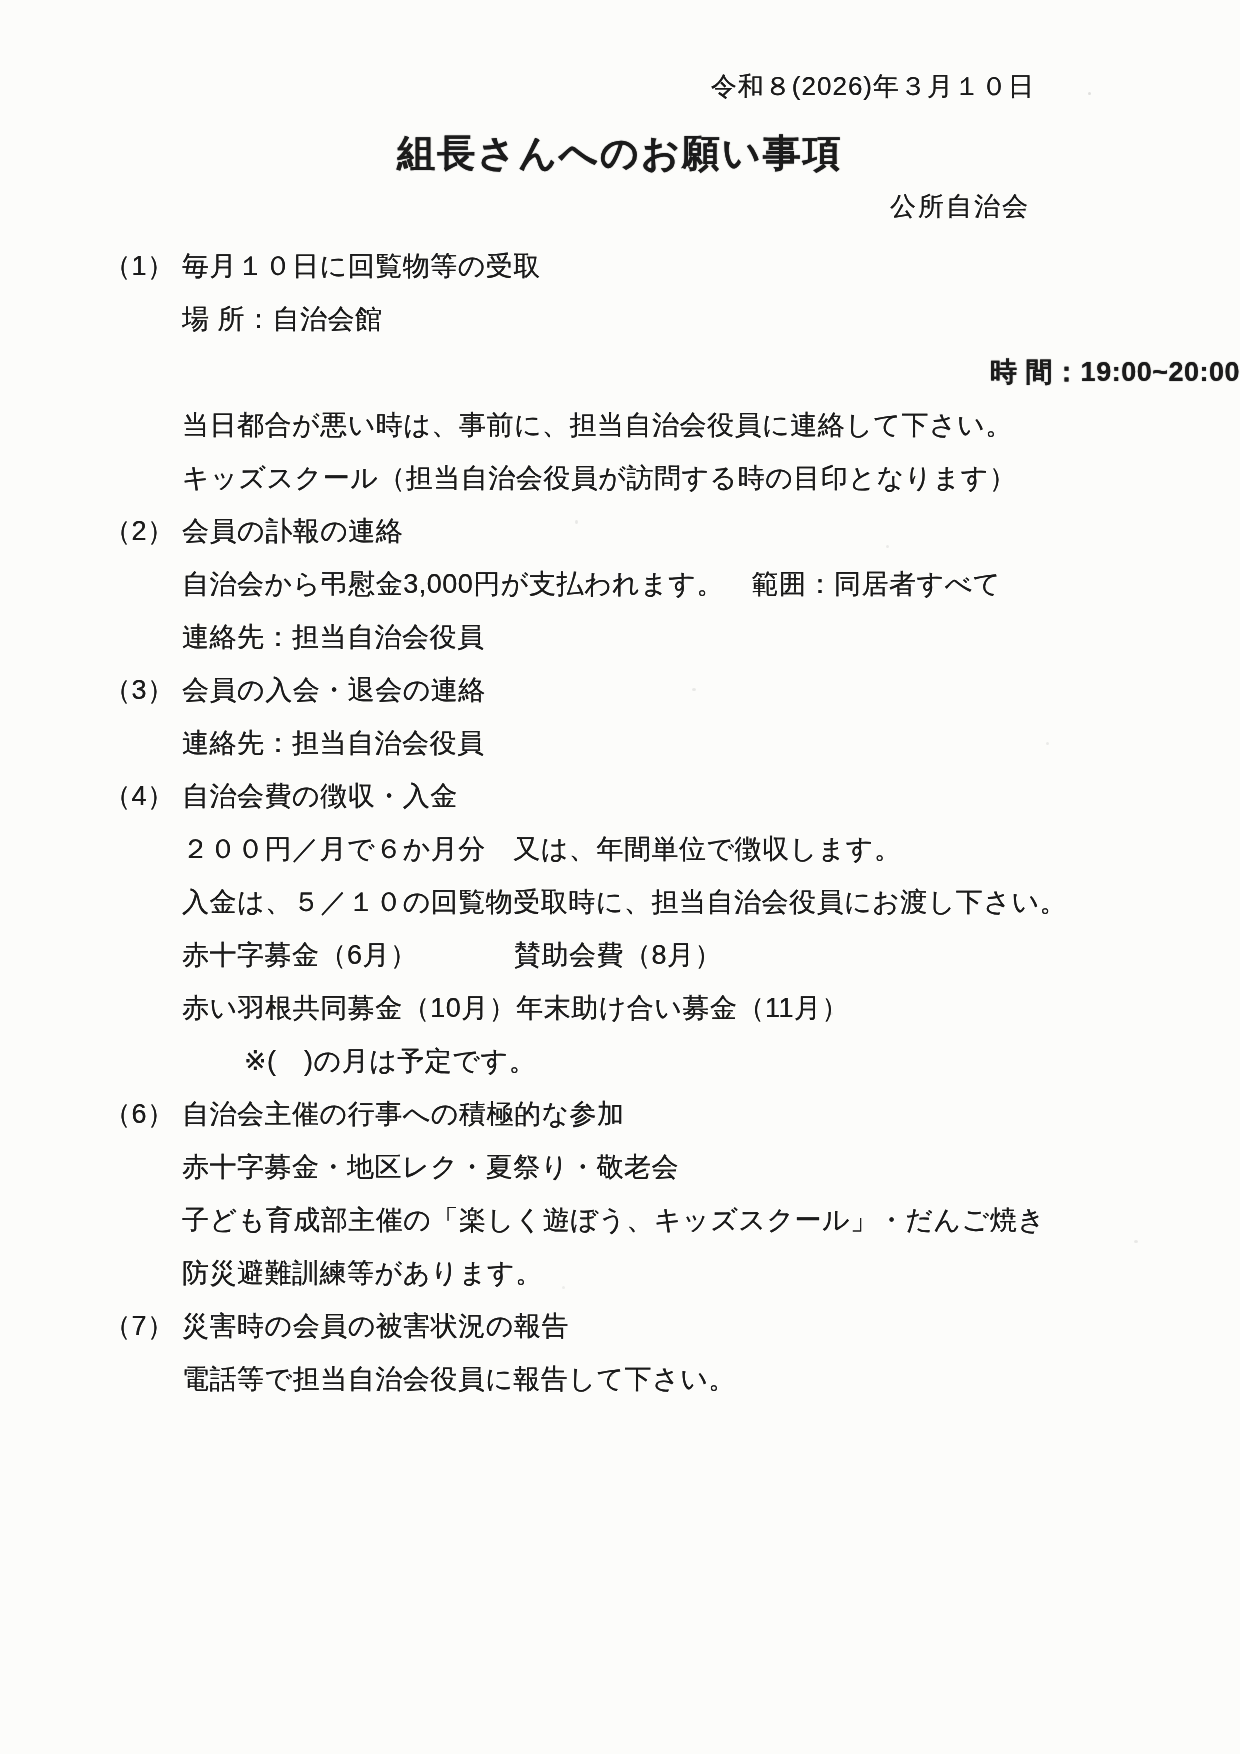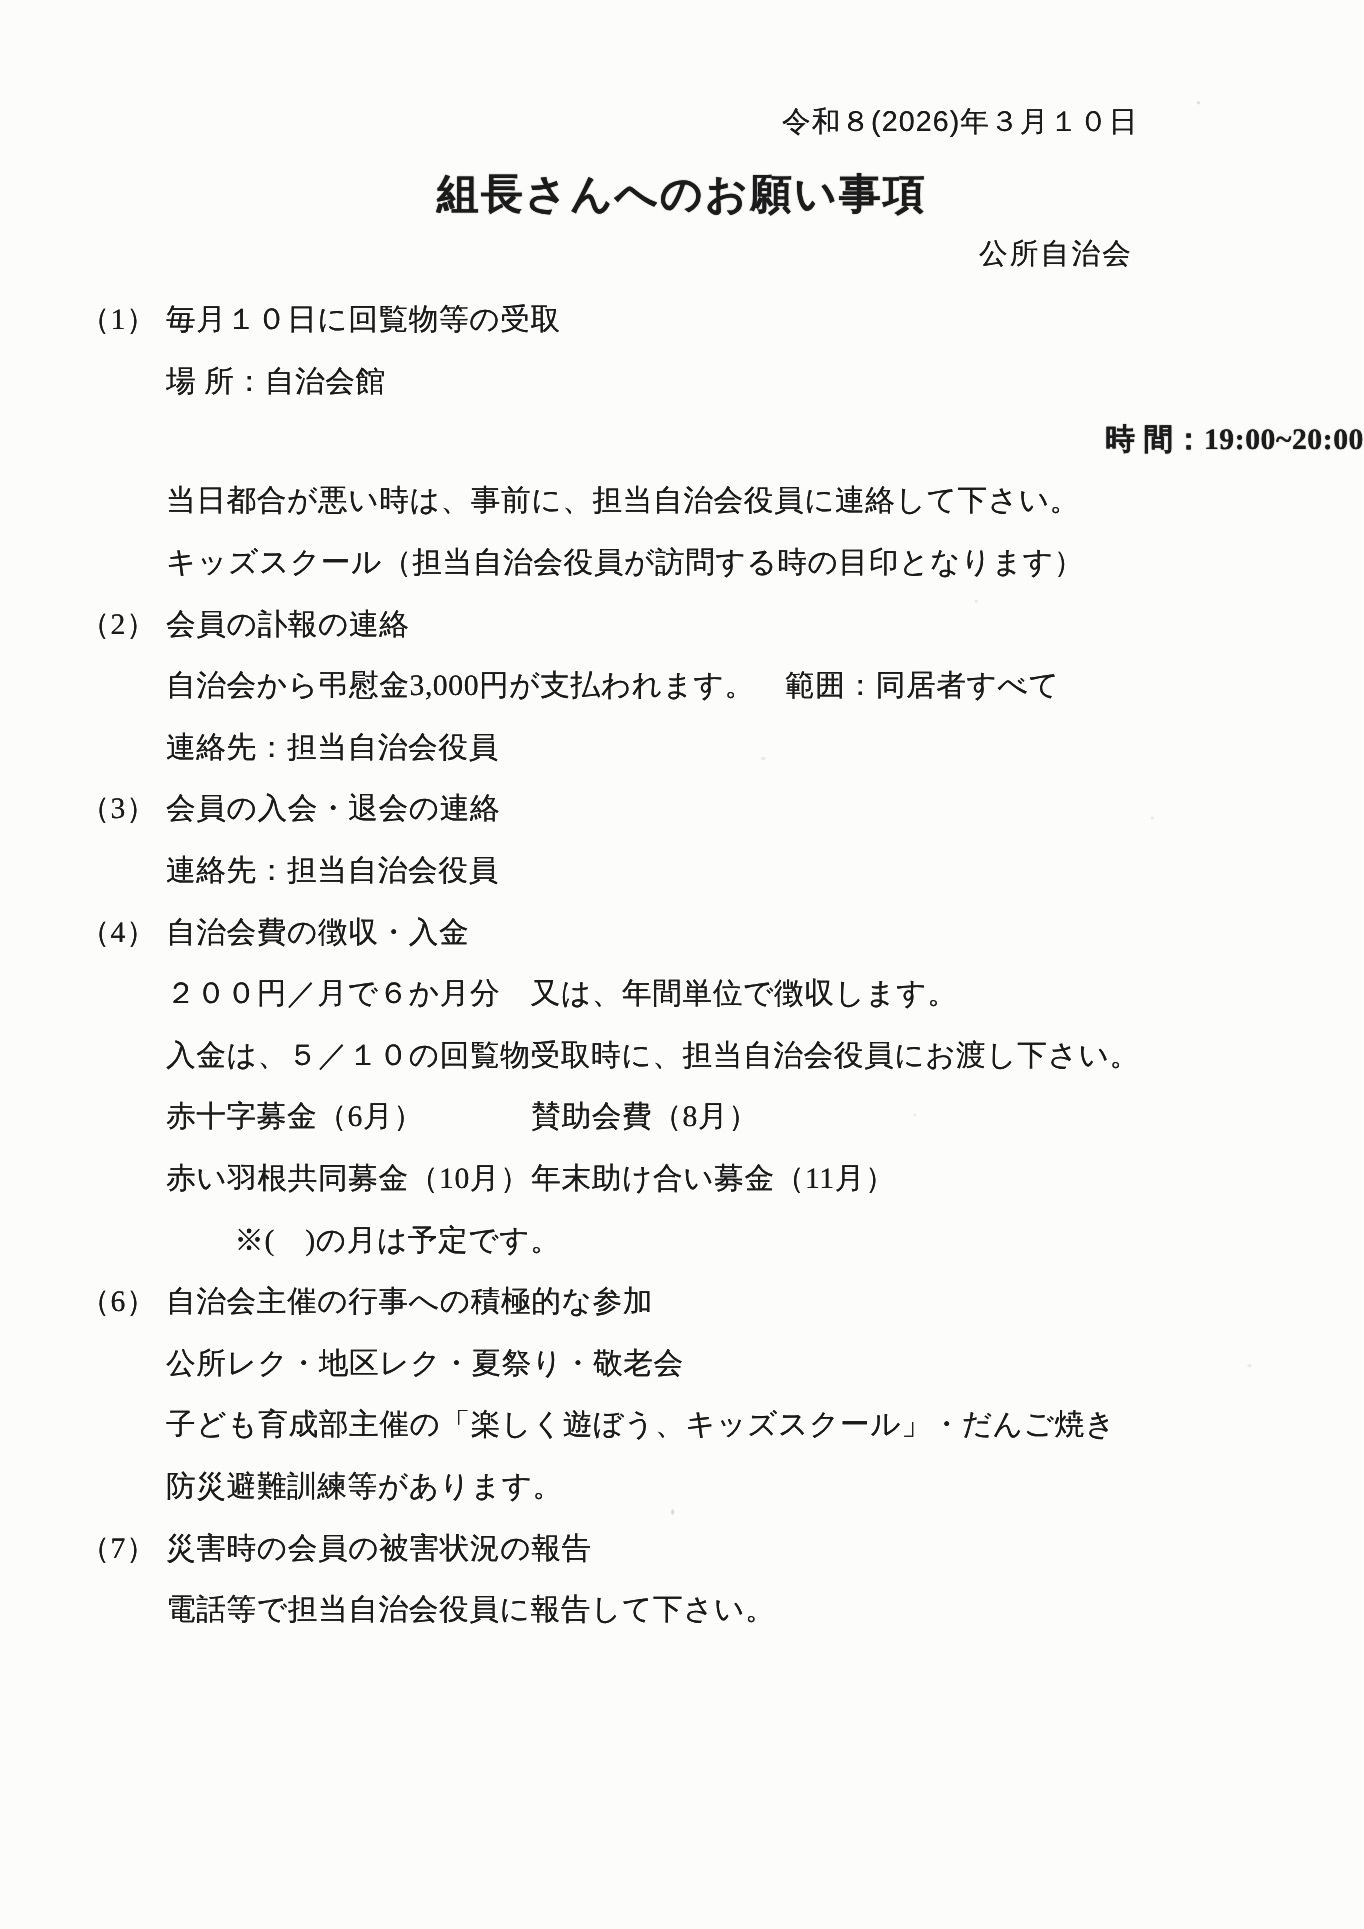--- a/index.html
+++ b/index.html
@@ -11,21 +11,21 @@
     width: 1240px;
     height: 1754px;
     margin: 0 auto;
     background: #fcfcfa;
     color: #1b1b1b;
     overflow: hidden;
     padding-top: 70px;
   }
 
   
-  .txt { text-shadow: 0 0 0.6px currentColor; margin-top: 24px; }
+  .txt { text-shadow: 0 0 0.6px currentColor; }
 
   .doc-date {
     font-size: 26px;
     line-height: 32px;
     text-align: right;
     padding-right: 205px;
     letter-spacing: 1px;
   }
 
   .doc-title {
@@ -41,21 +41,21 @@
   .doc-org {
     margin-top: 14px;
     font-size: 26px;
     line-height: 32px;
     text-align: right;
     padding-right: 210px;
     letter-spacing: 2px;
     padding-left: 17px;
   }
 
-  .sections { margin-top: 28px; padding-left: 73px; font-family: Liberation Serif, serif; }
+  .sections { margin-top: 28px; padding-left: 104px; }
 
   .sec { margin-top: 14px; }
   .sec:first-child { margin-top: 0; }
 
   .line {
     font-size: 27px;
     line-height: 32px;
     margin-bottom: 21px;
     white-space: nowrap;
     letter-spacing: 0.5px;
@@ -129,21 +129,21 @@
     </section>
 
     <section class="sec">
       <div class="line sub txt"><span class="col1">赤十字募金（6月）</span><span>賛助会費（8月）</span></div>
       <div class="line sub txt"><span class="col1">赤い羽根共同募金（10月）</span><span>年末助け合い募金（11月）</span></div>
       <div class="line note-line txt">※(　)の月は予定です。</div>
     </section>
 
     <section class="sec">
       <div class="line head txt"><span class="lbl">（6）</span><span>自治会主催の行事への積極的な参加</span></div>
-      <div class="line sub txt">公所レク・地区レク・夏祭り・敬老会</div>
+      <div class="line sub txt">赤十字募金・地区レク・夏祭り・敬老会</div>
       <div class="line sub txt">子ども育成部主催の「楽しく遊ぼう、キッズスクール」・だんご焼き</div>
       <div class="line sub txt">防災避難訓練等があります。</div>
     </section>
 
     <section class="sec">
       <div class="line head txt"><span class="lbl">（7）</span><span>災害時の会員の被害状況の報告</span></div>
       <div class="line sub txt">電話等で担当自治会役員に報告して下さい。</div>
     </section>
 
   </div>

